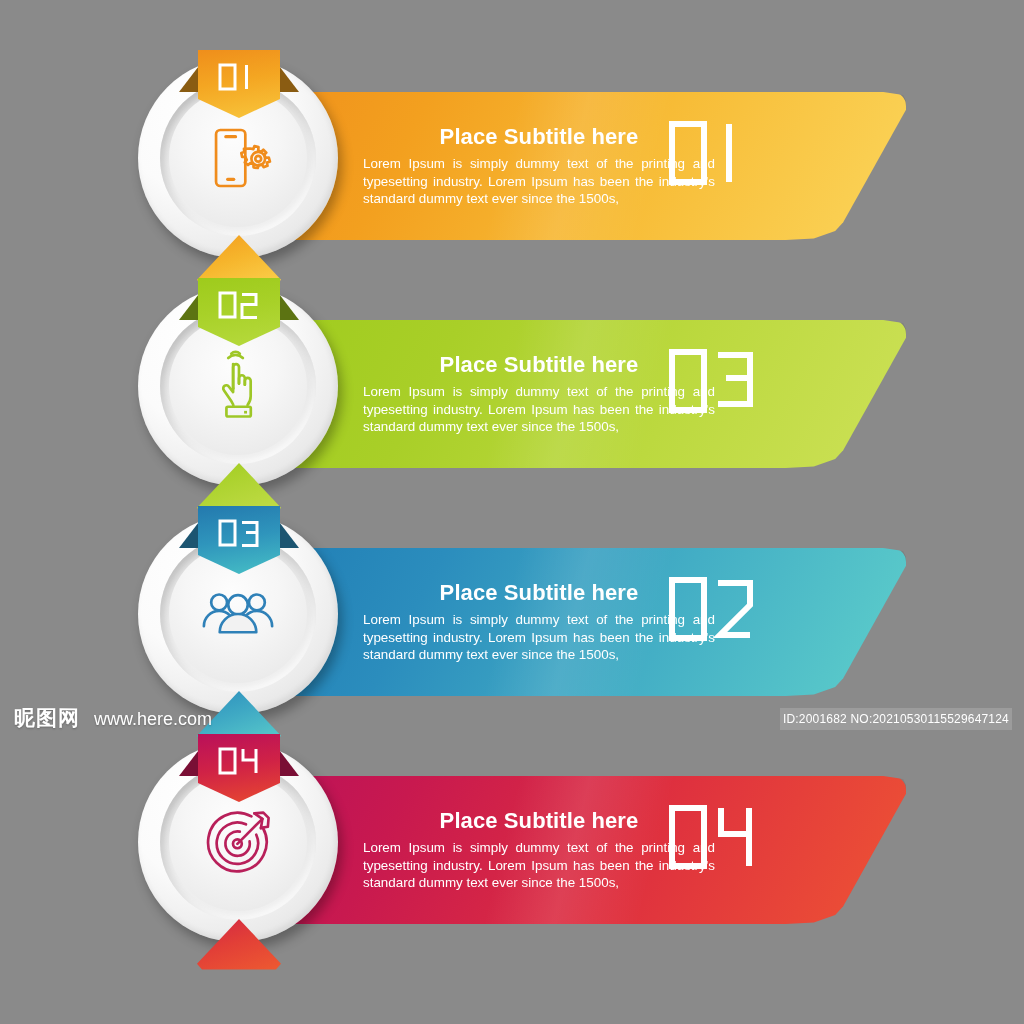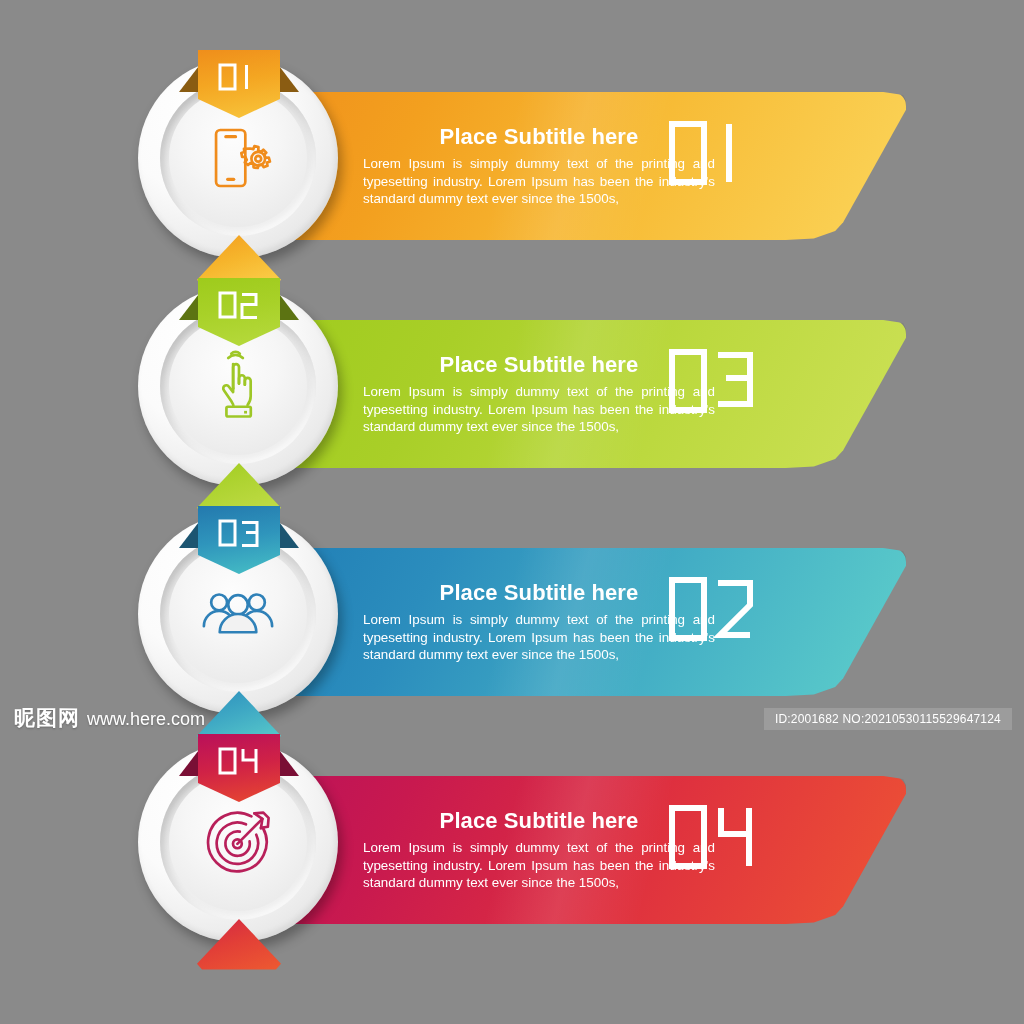--- a/index.html
+++ b/index.html
@@ -109,29 +109,29 @@
     filter:drop-shadow(1px 3px 4px rgba(0,0,0,.3));
   }
   .f1{background:linear-gradient(160deg,#f29b1e 0%,#f6b52c 45%,#fbd24e 100%);}
   .f2{background:linear-gradient(160deg,#a0cc1e 0%,#b0d433 45%,#c3dd4a 100%);}
   .f3{background:linear-gradient(160deg,#2b8dbd 0%,#3fa9c4 45%,#5bcdcb 100%);}
   .f4{background:linear-gradient(160deg,#d22545 0%,#e23f37 45%,#ee5b31 100%);}
 
   
   .footer{position:absolute;left:0;bottom:0;width:1024px;height:54px;}
   .wm{
-    position:absolute;left:14px;bottom:12px;display:flex;align-items:baseline;gap:7px;
+    position:absolute;left:14px;bottom:12px;display:flex;align-items:baseline;gap:14px;
     color:#fff;text-shadow:0 1px 2px rgba(0,0,0,.25);
   }
   .wm-cn{font-size:21px;font-weight:bold;letter-spacing:1px;font-family:"DejaVu Sans",sans-serif;}
   .wm-url{font-size:18px;}
   .idbadge{
     position:absolute;right:12px;bottom:14px;
     background:rgba(255,255,255,.16);
-    color:#ffffff;font-size:12px;padding:4px 11px;letter-spacing:.2px;
+    color:#ffffff;font-size:12px;padding:4px 3px;letter-spacing:.2px;
     white-space:nowrap;
   }
 </style>
 </head>
 <body>
 
 <div id="stage">
 
   <div class="row row1">
     <div class="banner-wrap">

